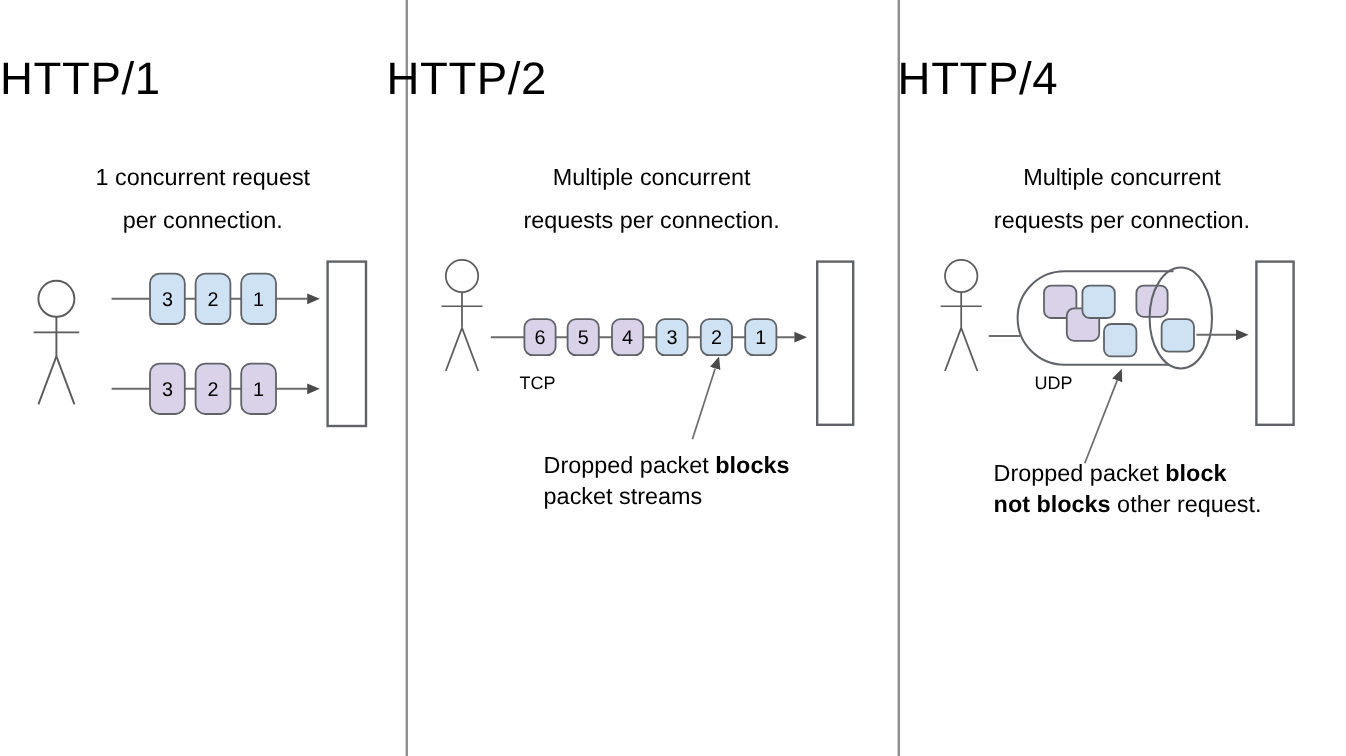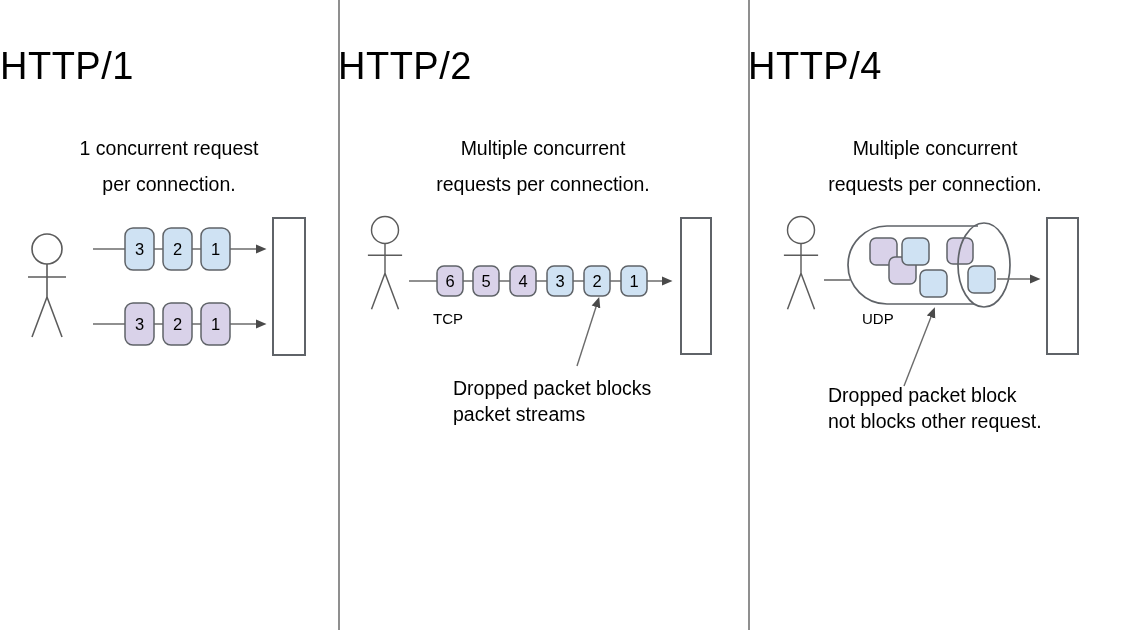--- a/index.html
+++ b/index.html
@@ -4,36 +4,36 @@
 <style>
   html,body{margin:0;padding:0;background:#ffffff;}
   .canvas{position:relative;width:1122px;height:630px;background:#ffffff;overflow:hidden;
           font-family:"Liberation Sans",sans-serif;color:#000;}
   .divider{position:absolute;top:0;bottom:0;width:1.5px;background:#8f8f8f;}
   .title{position:absolute;top:32px;font-size:38px;font-weight:400;line-height:46px;
          text-align:left;letter-spacing:0.5px;color:#000;margin-top:11px;}
   .subtitle{position:absolute;top:130px;font-size:19.5px;line-height:36px;text-align:center;
             white-space:pre-line;color:#000;}
   .caption{position:absolute;font-size:19.5px;line-height:26px;color:#000;white-space:nowrap;}
-  .caption b{font-weight:400;}
+  .caption b{font-weight:700;}
   svg{position:absolute;left:0;top:0;}
   svg text{font-family:"Liberation Sans",sans-serif;fill:#000;}
   .pktnum{font-size:16.5px;}
   .transport{font-size:15px;}
 </style>
 </head>
 <body>
 
 <div class="canvas">
 
   <div class="divider" style="left:338px"></div>
   <div class="divider" style="left:748px"></div>
 
   <div class="title" style="left:0;width:338px">HTTP/1</div>
-  <div class="title" style="left:338px;width:494px">HTTP/2</div>
+  <div class="title" style="left:322px;width:494px">HTTP/2</div>
   <div class="title" style="left:748px;width:374px">HTTP/4</div>
 
   <div class="subtitle" style="left:0;width:338px">1 concurrent request
 per connection.</div>
   <div class="subtitle" style="left:338px;width:410px">Multiple concurrent
 requests per connection.</div>
   <div class="subtitle" style="left:748px;width:374px">Multiple concurrent
 requests per connection.</div>
 
   <div class="caption" style="left:453px;top:375px">

